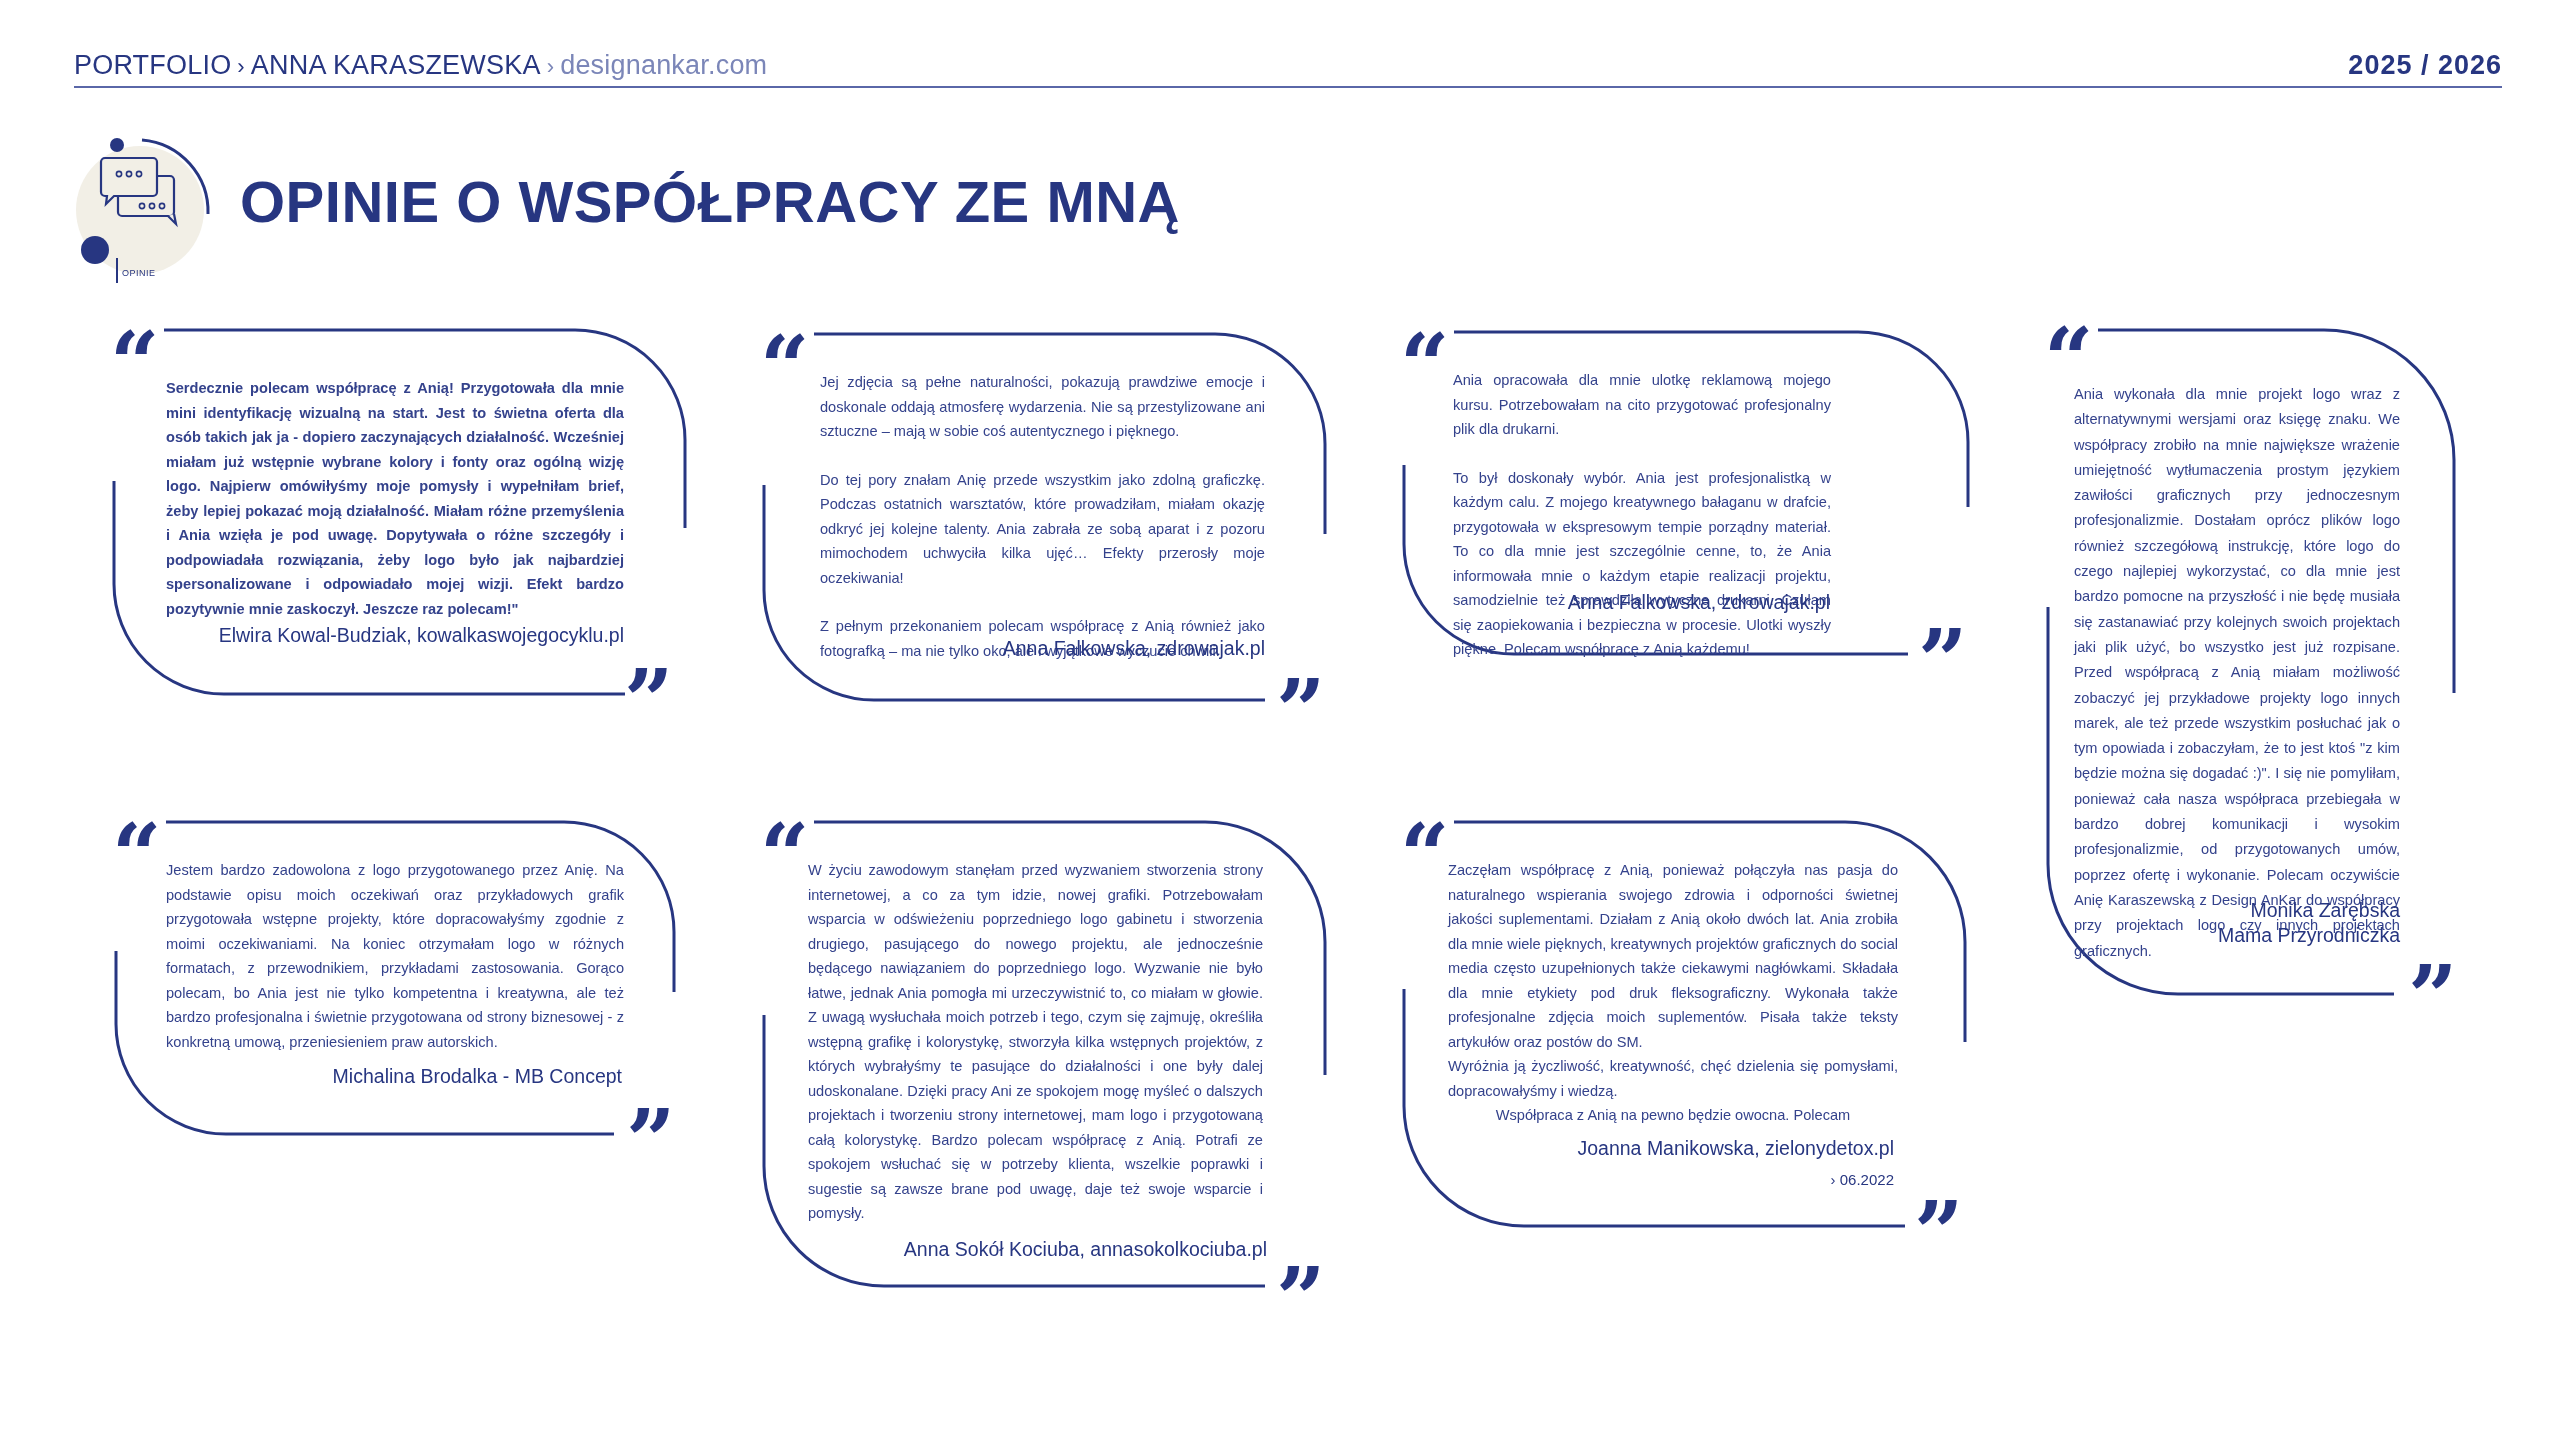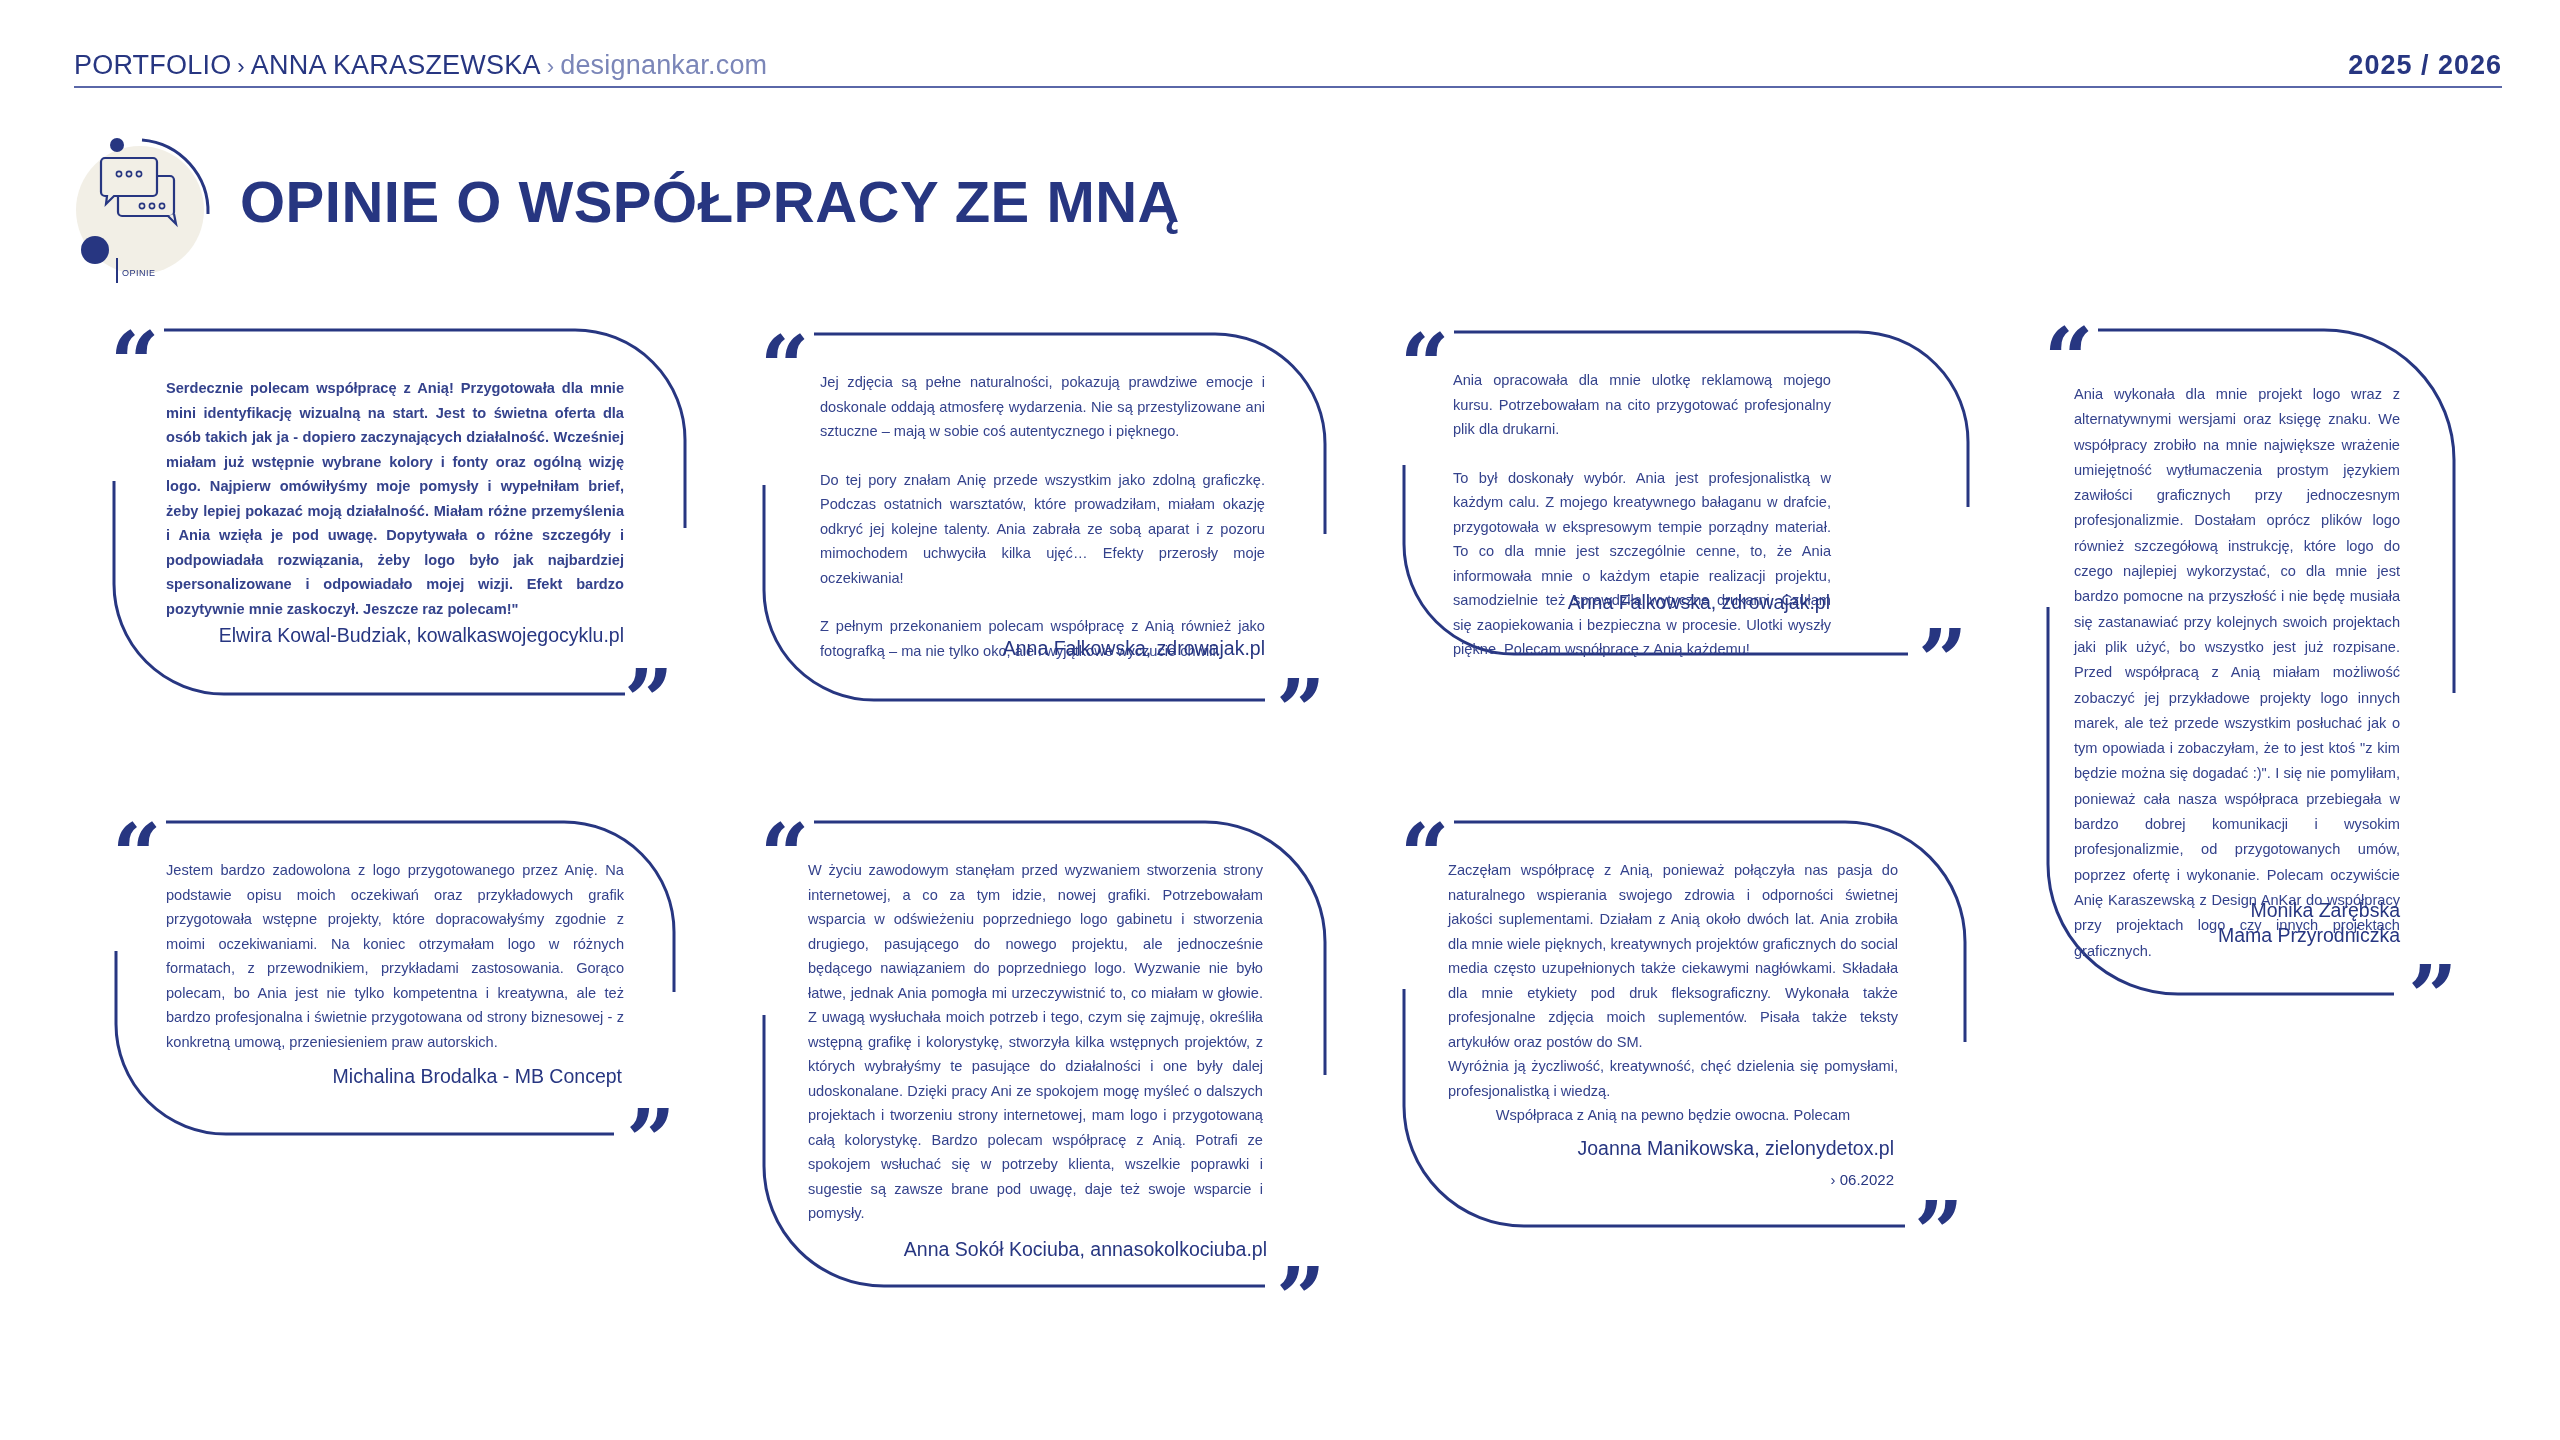--- a/index.html
+++ b/index.html
@@ -152,21 +152,21 @@
 </div>
 
 <div class="card" style="left:1400px;top:818px;width:580px;height:420px;">
     <svg class="frame" width="575" height="418">
       <path d="M 54 4 H 445 A 120 120 0 0 1 565 124 V 224" fill="none" stroke="#273681" stroke-width="3"></path>
       <path d="M 4 171 V 288 A 120 120 0 0 0 124 408 H 505" fill="none" stroke="#273681" stroke-width="3"></path>
     </svg>
   <div class="qopen" style="left:0;top:-6px;">“</div>
   <div class="body tight" style="left:48px;top:40px;width:450px;">
     <p>Zaczęłam współpracę z Anią, ponieważ połączyła nas pasja do naturalnego wspierania swojego zdrowia i odporności świetnej jakości suplementami. Działam z Anią około dwóch lat. Ania zrobiła dla mnie wiele pięknych, kreatywnych projektów graficznych do social media często uzupełnionych także ciekawymi nagłówkami. Składała dla mnie etykiety pod druk fleksograficzny. Wykonała także profesjonalne zdjęcia moich suplementów. Pisała także teksty artykułów oraz postów do SM.</p>
-    <p>Wyróżnia ją życzliwość, kreatywność, chęć dzielenia się pomysłami, profesjonalistką i wiedzą.</p>
+    <p>Wyróżnia ją życzliwość, kreatywność, chęć dzielenia się pomysłami, dopracowałyśmy i wiedzą.</p>
     <p style="text-align:center">Współpraca z Anią na pewno będzie owocna. Polecam</p>
   </div>
   <div class="author" style="right:86px;top:318px;width:500px;">
     <span>Joanna Manikowska, zielonydetox.pl</span>
     <span class="date">› 06.2022</span>
   </div>
   <div class="qclose" style="left:514px;top:372px;">”</div>
 </div>
 
 </body></html>

